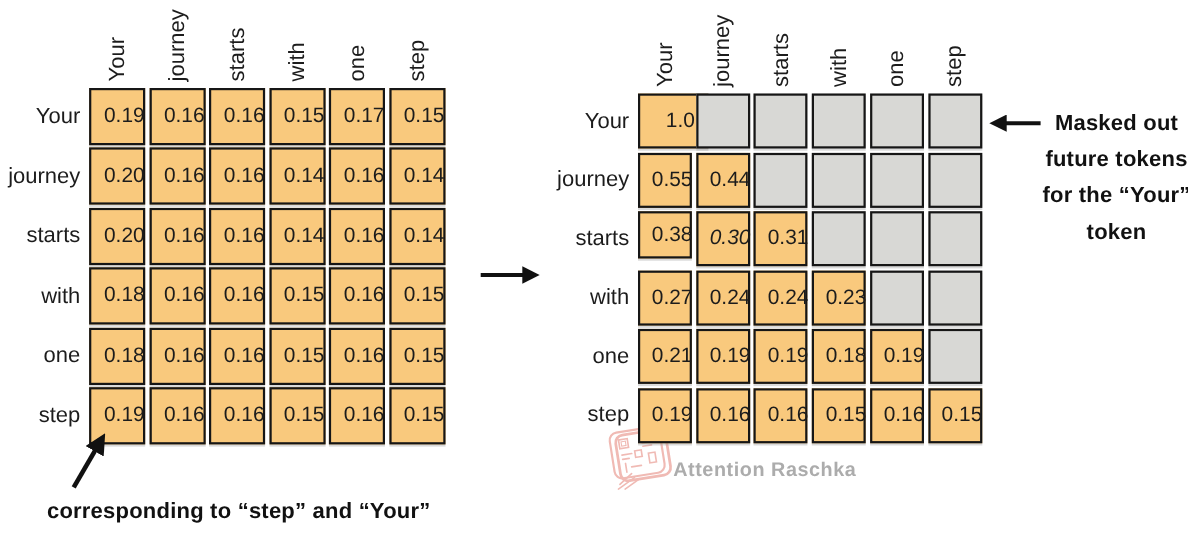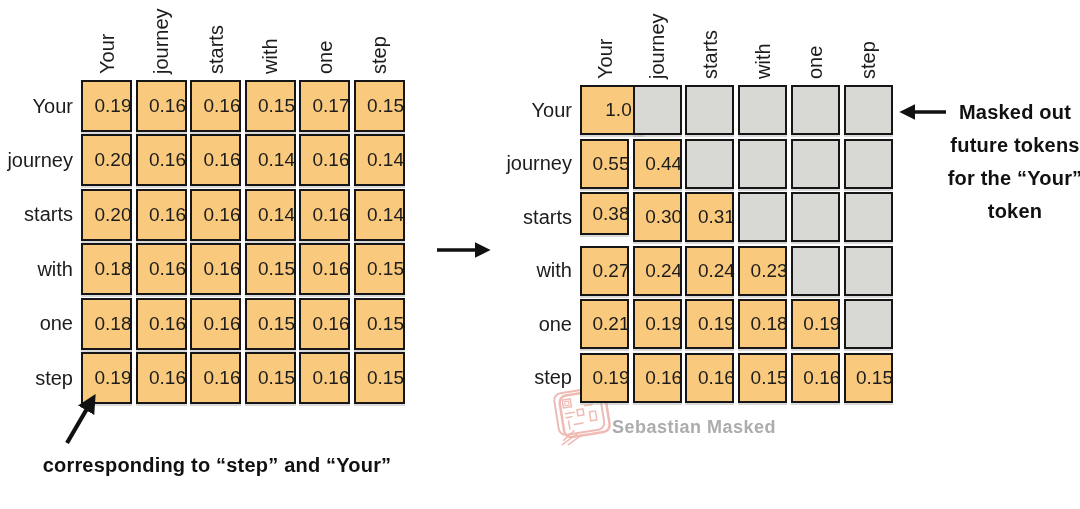--- a/index.html
+++ b/index.html
@@ -142,21 +142,21 @@
       <div class="cell masked" style="left: 738.1px; top: 85px; width: 49px; height: 50px;"></div>
       <div class="cell masked" style="left: 790.8px; top: 85px; width: 49px; height: 50px;"></div>
       <div class="cell masked" style="left: 843.5px; top: 85px; width: 49px; height: 50px;"></div>
       <div class="cell filled" style="left: 580px; top: 138.5px; width: 49px; height: 50px;">0.55</div>
       <div class="cell filled" style="left: 632.7px; top: 138.5px; width: 49px; height: 50px;">0.44</div>
       <div class="cell masked" style="left: 685.4px; top: 138.5px; width: 49px; height: 50px;"></div>
       <div class="cell masked" style="left: 738.1px; top: 138.5px; width: 49px; height: 50px;"></div>
       <div class="cell masked" style="left: 790.8px; top: 138.5px; width: 49px; height: 50px;"></div>
       <div class="cell masked" style="left: 843.5px; top: 138.5px; width: 49px; height: 50px;"></div>
       <div class="cell filled" style="left: 580px; top: 192px; width: 49px; height: 43px;">0.38</div>
-      <div class="cell filled" style="left: 632.7px; top: 192px; width: 49px; height: 50px;">0.30</div>
+      <div class="cell filled" style="left: 632.7px; top: 192px; width: 49px; height: 50px; font-style: italic;">0.30</div>
       <div class="cell filled" style="left: 685.4px; top: 192px; width: 49px; height: 50px;">0.31</div>
       <div class="cell masked" style="left: 738.1px; top: 192px; width: 49px; height: 50px;"></div>
       <div class="cell masked" style="left: 790.8px; top: 192px; width: 49px; height: 50px;"></div>
       <div class="cell masked" style="left: 843.5px; top: 192px; width: 49px; height: 50px;"></div>
       <div class="cell filled" style="left: 580px; top: 245.5px; width: 49px; height: 50px;">0.27</div>
       <div class="cell filled" style="left: 632.7px; top: 245.5px; width: 49px; height: 50px;">0.24</div>
       <div class="cell filled" style="left: 685.4px; top: 245.5px; width: 49px; height: 50px;">0.24</div>
       <div class="cell filled" style="left: 738.1px; top: 245.5px; width: 49px; height: 50px;">0.23</div>
       <div class="cell masked" style="left: 790.8px; top: 245.5px; width: 49px; height: 50px;"></div>
       <div class="cell masked" style="left: 843.5px; top: 245.5px; width: 49px; height: 50px;"></div>
@@ -210,15 +210,15 @@
       <line x1="18" y1="26" x2="27" y2="26" stroke-width="1.5" stroke="#EBA49C"></line>
       <line x1="18" y1="30" x2="24" y2="30" stroke-width="1.5" stroke="#EBA49C"></line>
       <line x1="20" y1="34" x2="20" y2="42" stroke-width="1.5" stroke="#EBA49C"></line>
       <line x1="25" y1="38" x2="34" y2="38" stroke-width="1.5" stroke="#EBA49C"></line>
       <line x1="38" y1="21" x2="46" y2="21" stroke-width="1.5" stroke="#EBA49C"></line>
       <line x1="12" y1="52" x2="24" y2="44" stroke-width="1.5" stroke="#EBA49C"></line>
       <line x1="10" y1="56" x2="26" y2="48" stroke-width="1.5" stroke="#EBA49C"></line>
       <line x1="16" y1="57" x2="30" y2="50" stroke-width="1.5" stroke="#EBA49C"></line>
     </g>
   </svg>
-  <span class="wm-text">Sebastian Masked</span>
+  <span class="wm-text">Attention Raschka</span>
 
 </div>
 
 </body></html>

